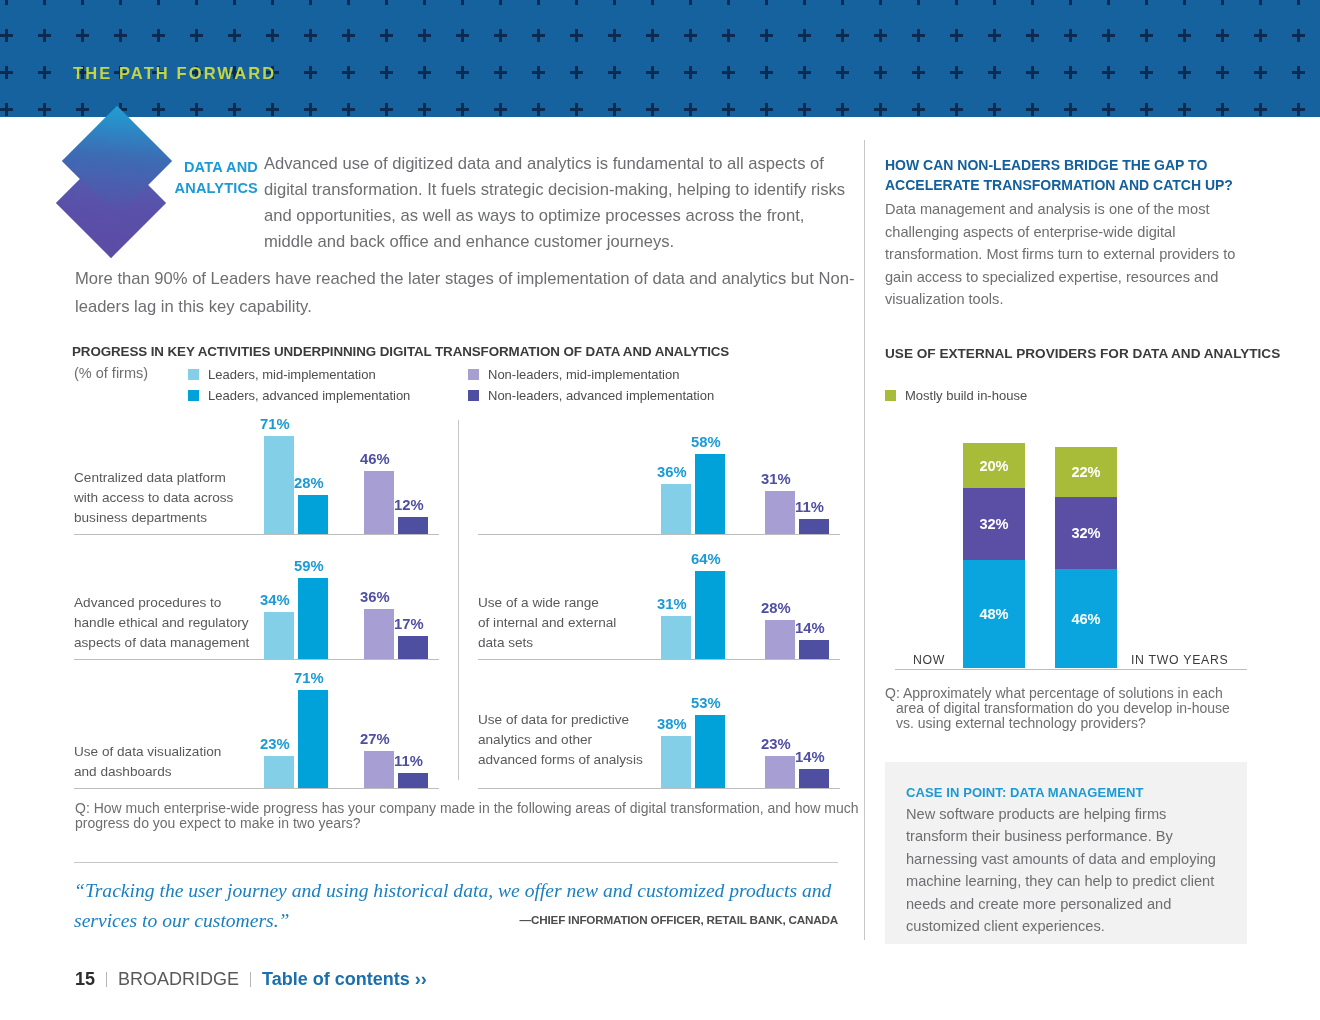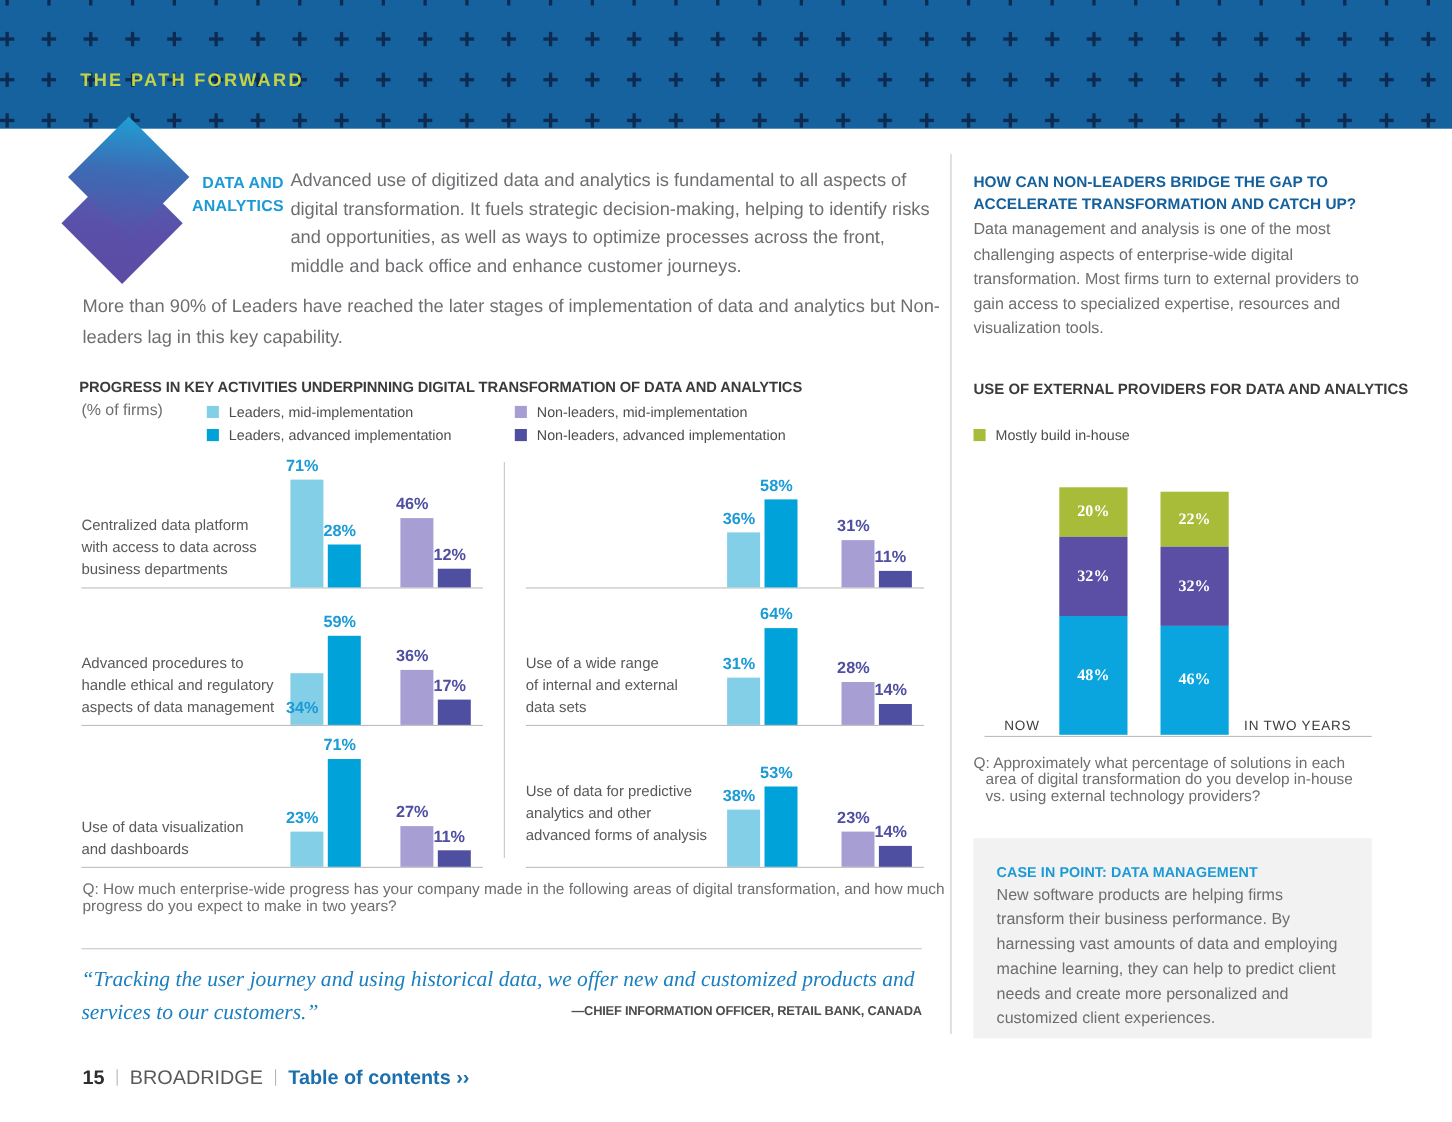--- a/index.html
+++ b/index.html
@@ -213,21 +213,21 @@
   .r-chart-title {
     position: absolute;
     left: 885px; top: 344px;
     font-size: 13.6px;
     font-weight: bold;
     line-height: 19px;
     color: #3b3b3d;
   }
   .r-legend { position: absolute; font-size: 13px; color: #4d4d4f; }
 
-  .stackbar { position: absolute; font-family: Liberation Serif, serif; }
+  .stackbar { position: absolute; }
   .seg {
     position: absolute;
     left: 0; width: 100%;
     display: flex;
     align-items: center;
     justify-content: center;
     color: #fff;
     font-size: 14.6px;
     font-weight: bold;
   }
@@ -477,21 +477,21 @@
       <div class="barlabel" style="left:317px;top:115px;color:#4f4fa2;">11%</div>
     </div>
     <div class="bargroup" style="left:74px;top:509px;width:365px;height:150px;">
       <div class="axis" style="left:0;top:150px;width:365px;"></div>
       <div class="rowlabel" style="left:0;top:84px;width:195px;">
         <div>Advanced procedures to</div>
         <div>handle ethical and regulatory</div>
         <div>aspects of data management</div>
       </div>
       <div class="bar" style="left:190px;bottom:0;width:30px;height:47px;background:#84cfe8;"></div>
-      <div class="barlabel" style="left:186px;top:83px;color:#1b9ad6;margin-top:44px;">34%</div>
+      <div class="barlabel" style="left:186px;top:83px;color:#1b9ad6;">34%</div>
       <div class="bar" style="left:224px;bottom:0;width:30px;height:81px;background:#00a3d9;"></div>
       <div class="barlabel" style="left:220px;top:49px;color:#1b9ad6;">59%</div>
       <div class="bar" style="left:290px;bottom:0;width:30px;height:50px;background:#a79fd4;"></div>
       <div class="barlabel" style="left:286px;top:80px;color:#4f4fa2;">36%</div>
       <div class="bar" style="left:324px;bottom:0;width:30px;height:23px;background:#4f4fa2;"></div>
       <div class="barlabel" style="left:320px;top:107px;color:#4f4fa2;">17%</div>
     </div>
     <div class="bargroup" style="left:478px;top:509px;width:362px;height:150px;">
       <div class="axis" style="left:0;top:150px;width:362px;"></div>
       <div class="rowlabel" style="left:0;top:84px;width:170px;">

